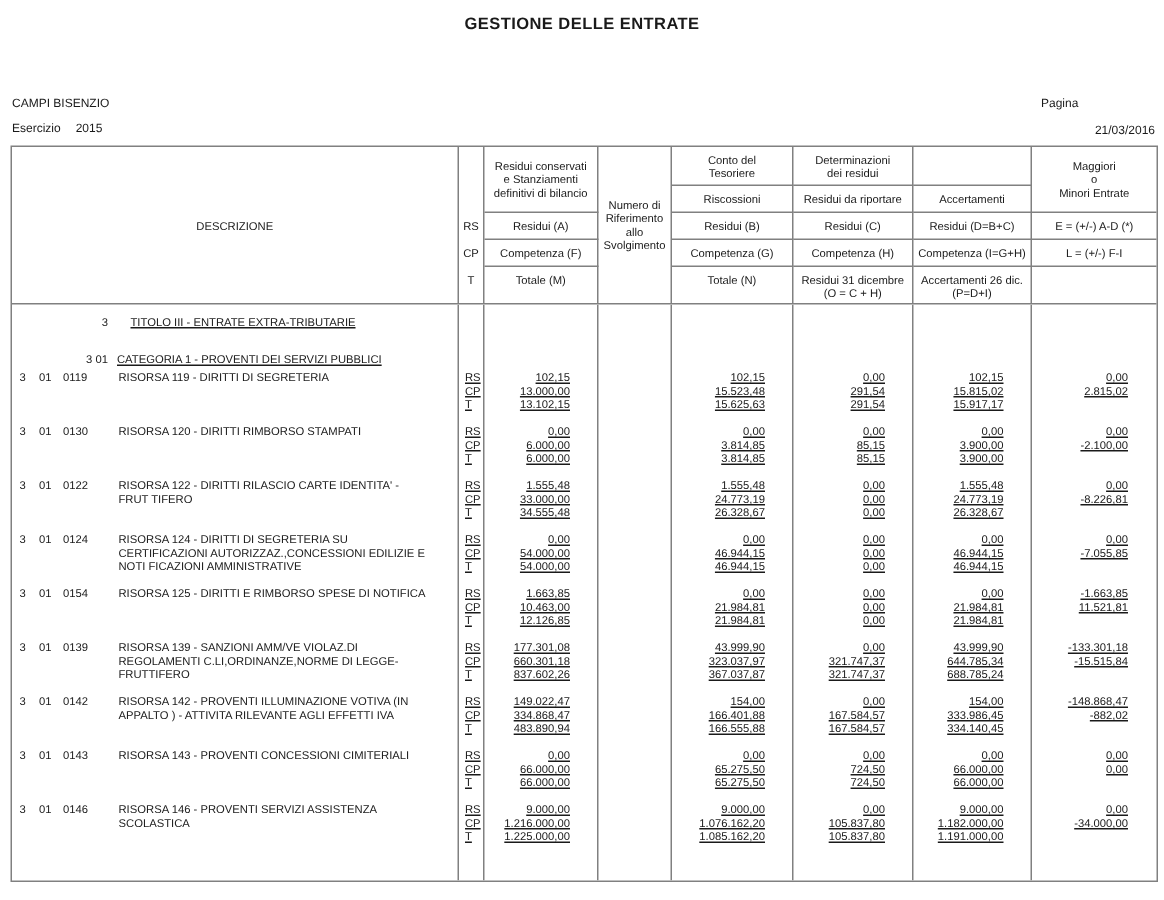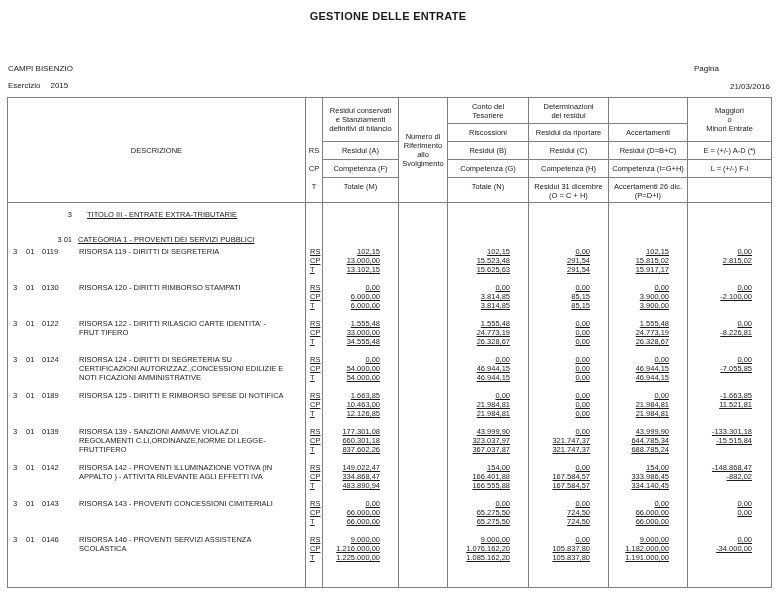--- a/index.html
+++ b/index.html
@@ -291,21 +291,21 @@
             <div>46.944,15</div>
           </div>
     <div class="cell num">
             <div>0,00</div>
             <div>-7.055,85</div>
             <div></div>
           </div>
   </div>
         <div class="grow">
     <div class="cell c1">
-      <span class="k k1">3</span><span class="k k2">01</span><span class="k k3">0189</span><span class="desc">RISORSA 125 - DIRITTI E RIMBORSO SPESE DI NOTIFICA</span>
+      <span class="k k1">3</span><span class="k k2">01</span><span class="k k3">0154</span><span class="desc">RISORSA 125 - DIRITTI E RIMBORSO SPESE DI NOTIFICA</span>
     </div>
     <div class="cell c2">
             <div>RS</div>
             <div>CP</div>
             <div>T</div>
           </div>
     <div class="cell num">
             <div>1.663,85</div>
             <div>10.463,00</div>
             <div>12.126,85</div>

